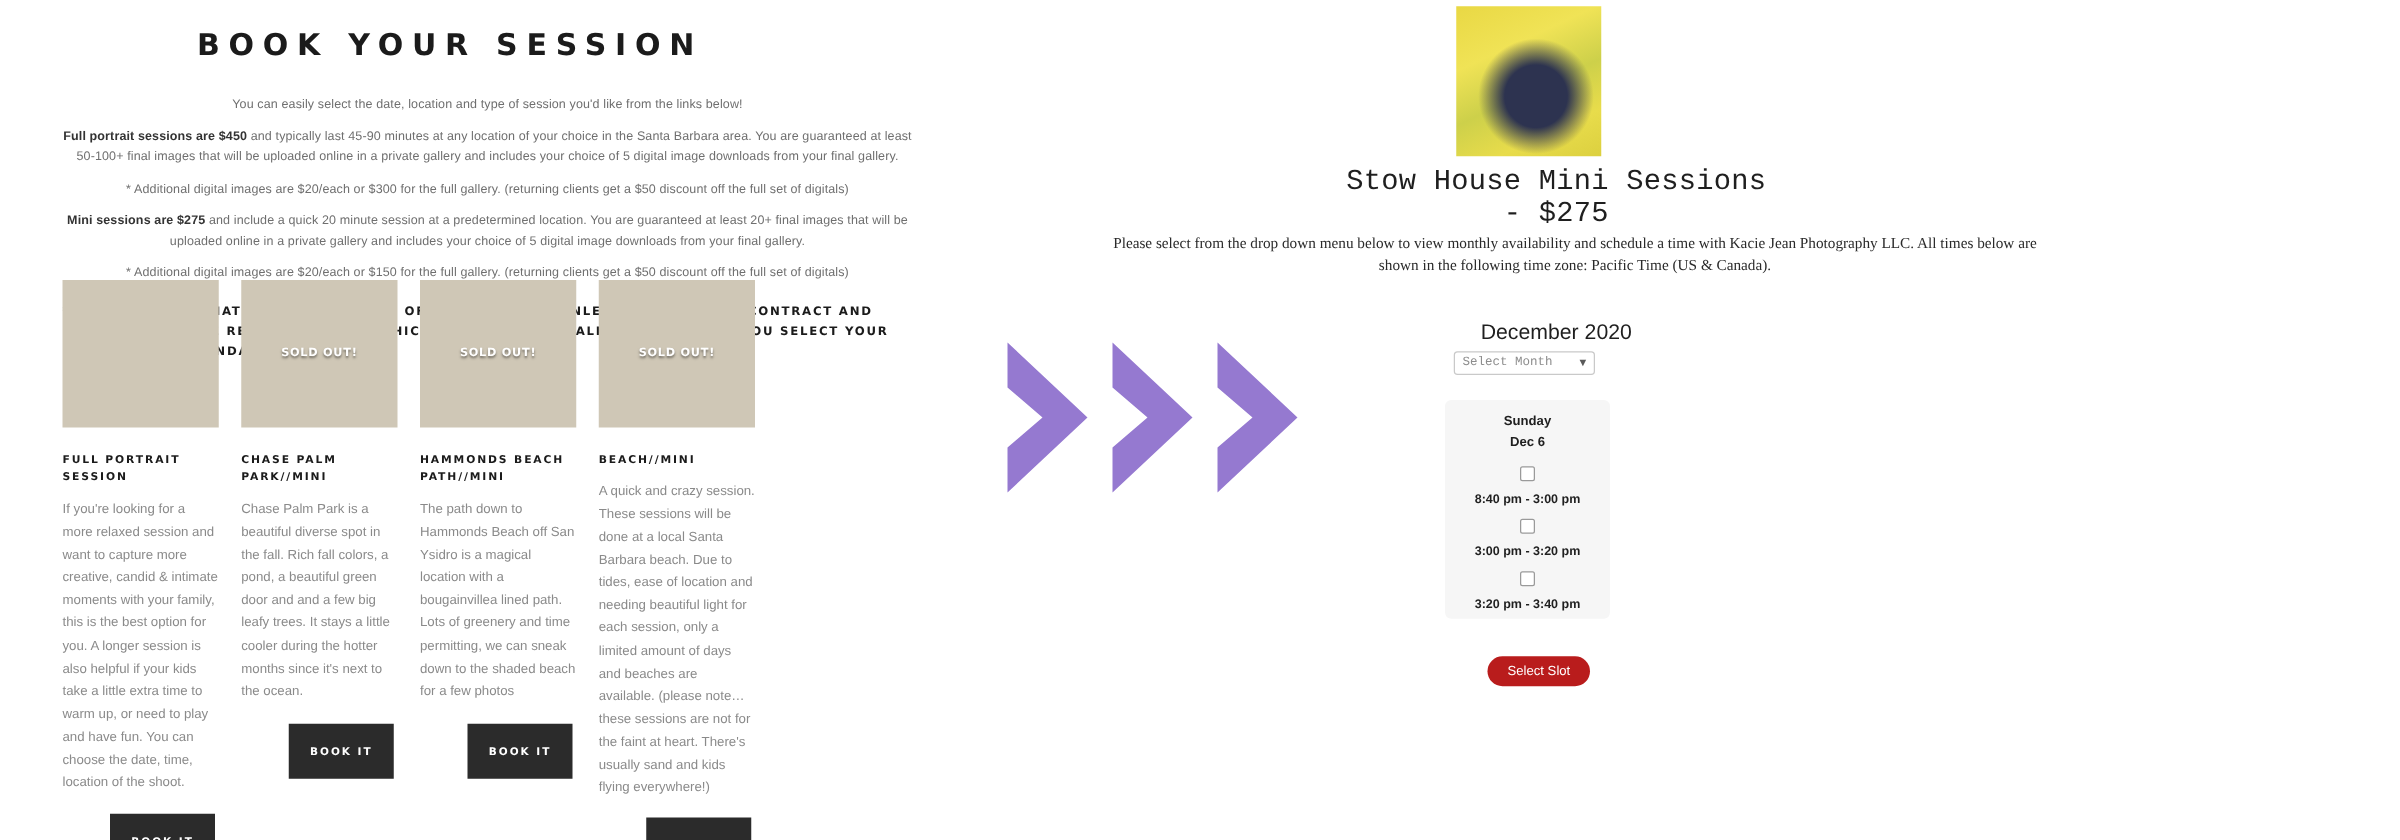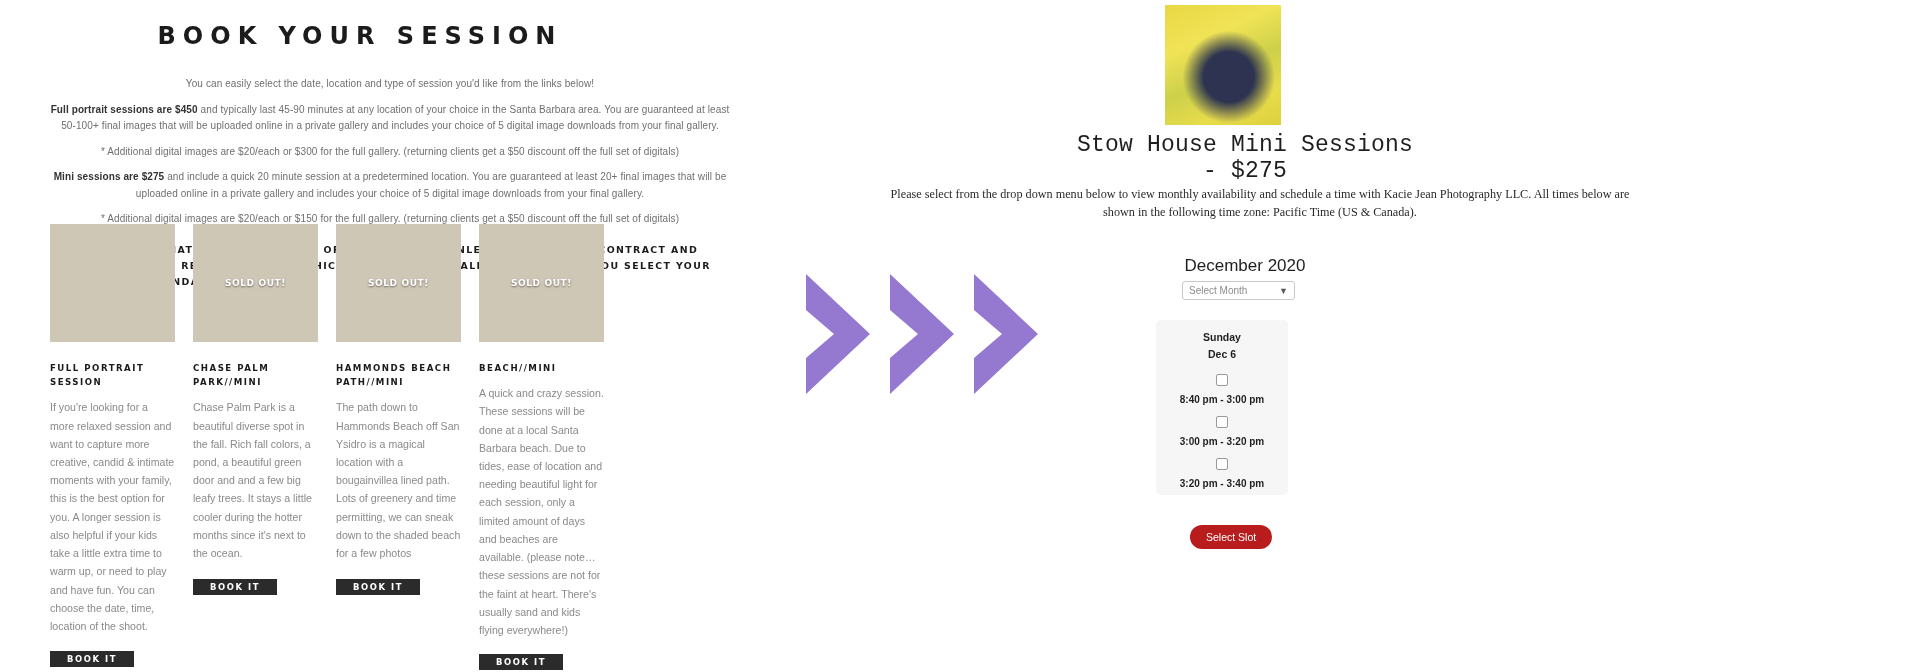--- a/index.html
+++ b/index.html
@@ -95,24 +95,25 @@
     color: #8a8a8a;
   }
   .book-it {
     display: inline-block;
     background: #2b2b2b;
     color: #ffffff;
     font-family: "DejaVu Sans", sans-serif;
     font-weight: 700;
     font-size: 8.4px;
     letter-spacing: 1.6px;
-    padding: 3px 17px;
+    padding: 17px 17px;
     border: none;
     cursor: pointer;
     margin-top: 14px;
+    margin-left: 38px;
   }
   .card.c1 .book-it { margin-top: 16px; }
   .card.c2 .book-it { margin-top: 17px; }
   .card.c3 .book-it { margin-top: 17px; }
   .card.c4 .book-it { margin-top: 15px; }
 
   
   .ph1 { background:
       radial-gradient(circle at 30% 75%, #c9b2a0 0 18%, transparent 40%),
       radial-gradient(circle at 60% 62%, #9d4b54 0 14%, transparent 36%),
@@ -166,28 +167,28 @@
     color: #2a2a2a;
   }
   .month-label {
     position: absolute; left: 55px; top: 256px; width: 240px;
     text-align: center;
     font-family: "Liberation Sans", sans-serif;
     font-size: 17px;
     color: #1f1f1f;
   }
   .month-select {
-    position: absolute; left: 112px; top: 281px;
+    position: absolute; left: 93px; top: 281px;
     width: 113px; height: 19px;
     border: 1px solid #c9c9c9;
     border-radius: 3px;
     background: #fff;
     display: flex; align-items: center;
     padding: 0 6px;
-    font-family: Liberation Sans, sans-serif;
+    font-family: Liberation Mono, monospace;
     font-size: 10px;
     color: #8d8d8d;
     cursor: pointer;
   }
   .month-select .caret { margin-left: auto; color: #5a5a5a; font-size: 9px; }
 
   .slots-box {
     position: absolute; left: 86px; top: 320px;
     width: 132px; height: 175px;
     background: #f6f6f6;

